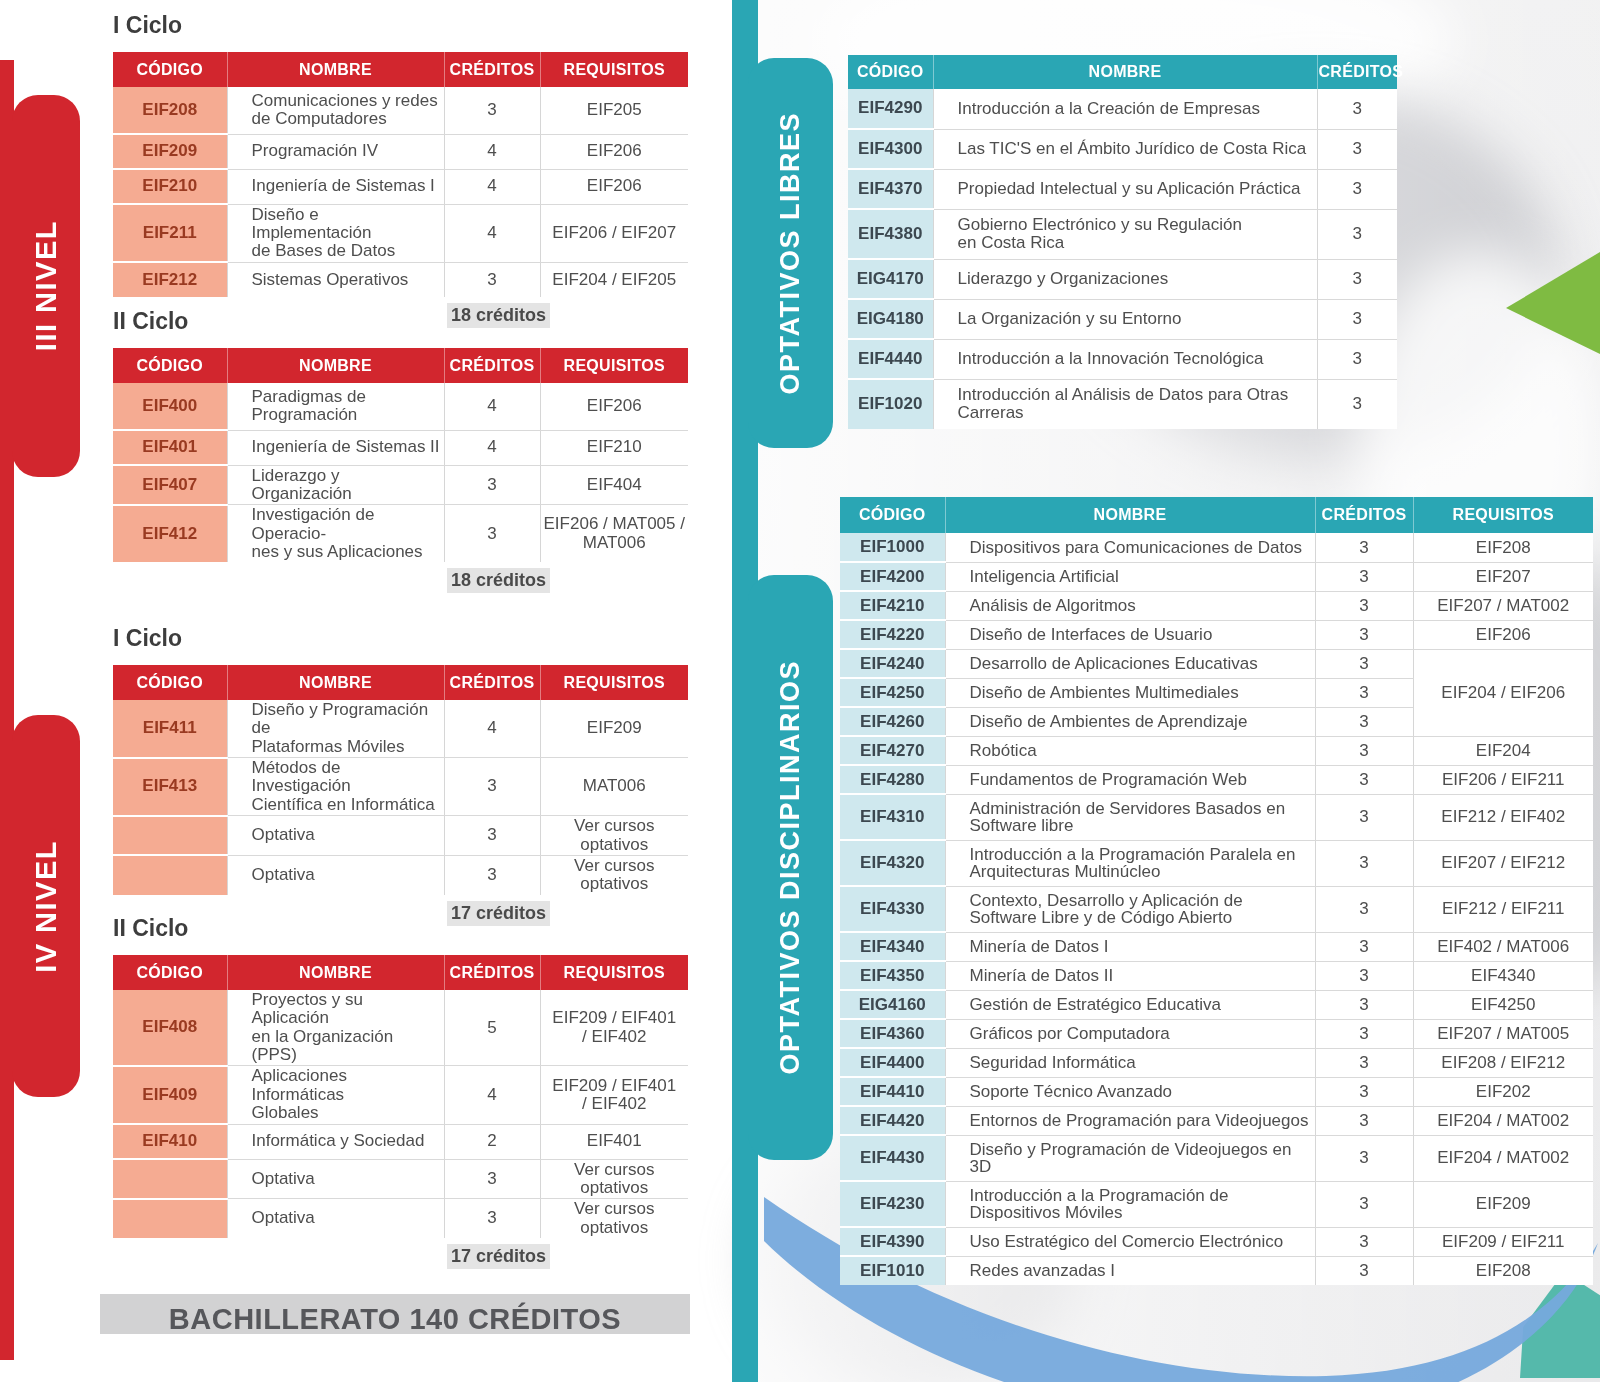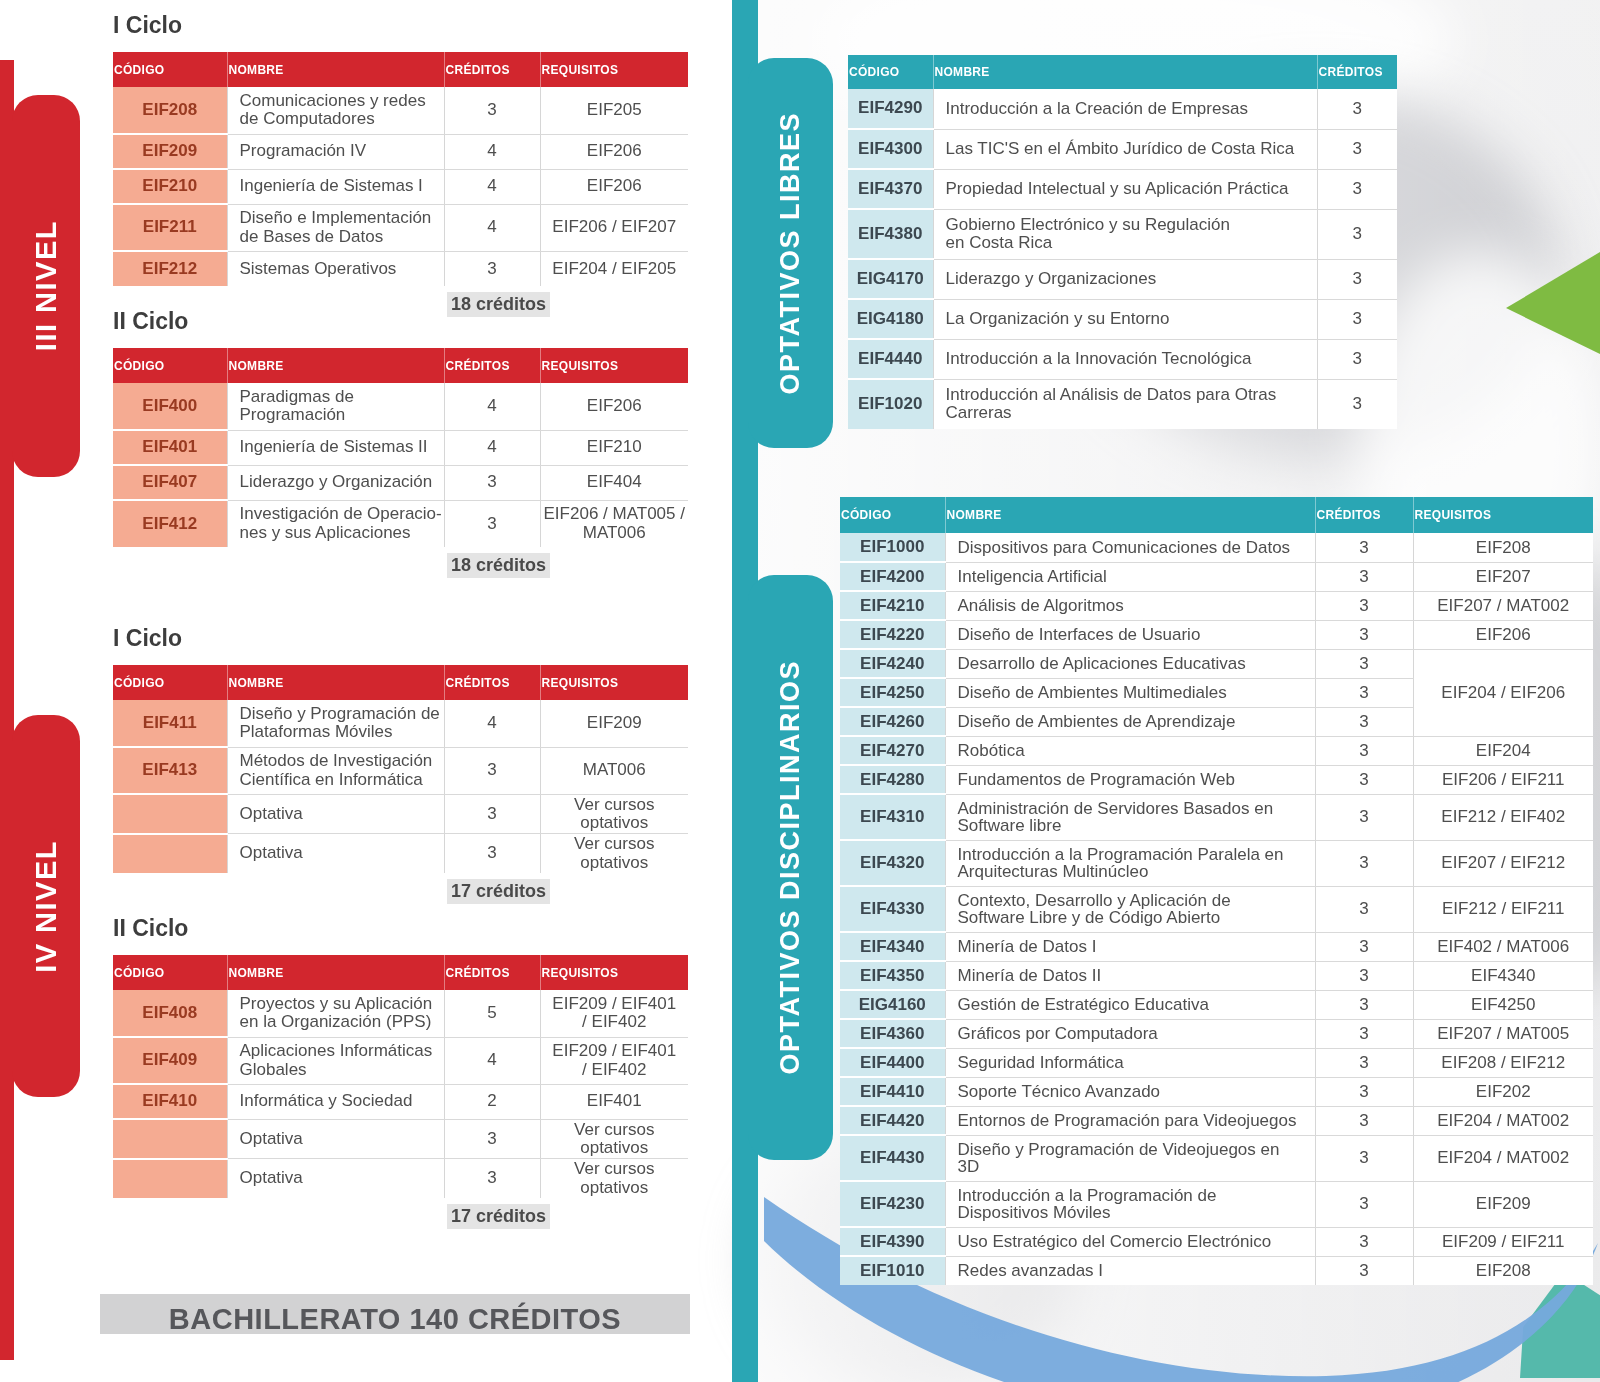--- a/index.html
+++ b/index.html
@@ -39,26 +39,26 @@
   .cycle h2{margin:0 0 13px 13px;font-size:23px;font-weight:bold;color:var(--heading-text,#3d3d3d);}
   .total{display:inline-block;margin:6px 0 0 347px;min-width:94px;text-align:center;
          background:var(--total-bg,#e4e4e4);font-weight:bold;font-size:18px;
          color:#4a4a4a;padding:2px 4px;}
   .banner{position:absolute;left:100px;top:1294px;width:590px;height:40px;line-height:50px;
           background:var(--banner-bg,#d2d2d3);color:var(--banner-text,#56575b);
           text-align:center;font-weight:bold;font-size:29px;letter-spacing:.5px;z-index:5;}
 
   
   table{border-collapse:collapse;table-layout:fixed;background:#fff;z-index:5;}
-  th{font-size:12px;font-weight:bold;color:#fff;text-align:left;letter-spacing:.3px;}
+  th{font-size:16px;font-weight:bold;color:#fff;text-align:center;letter-spacing:.3px;}
   th + th{border-left:1px solid rgba(255,255,255,.4);}
   td{font-size:17px;text-align:center;vertical-align:middle;line-height:1.08;
      border-bottom:1px solid #d9d9d9;color:var(--body-text,#4e4e4e);}
   td + td{border-left:1px solid #d6d6d6;}
-  td.name-cell{text-align:left;padding-left:12px;}
+  td.name-cell{text-align:left;padding-left:24px;}
   td.code-cell{font-weight:bold;border-bottom:2px solid #fff;border-left:none;}
   tbody tr:last-child td{border-bottom:none;}
 
   
   .red-table{margin-left:13px;width:575px;}
   .red-table th{background:var(--red,#d2262e);}
   .red-table thead tr{height:35px;}
   .red-table tbody tr{height:35px;}
   .red-table tbody tr.h2{height:47px;}
   .red-table td.code-cell{background:var(--salmon,#f5ab92);color:var(--code-text,#993a21);}

